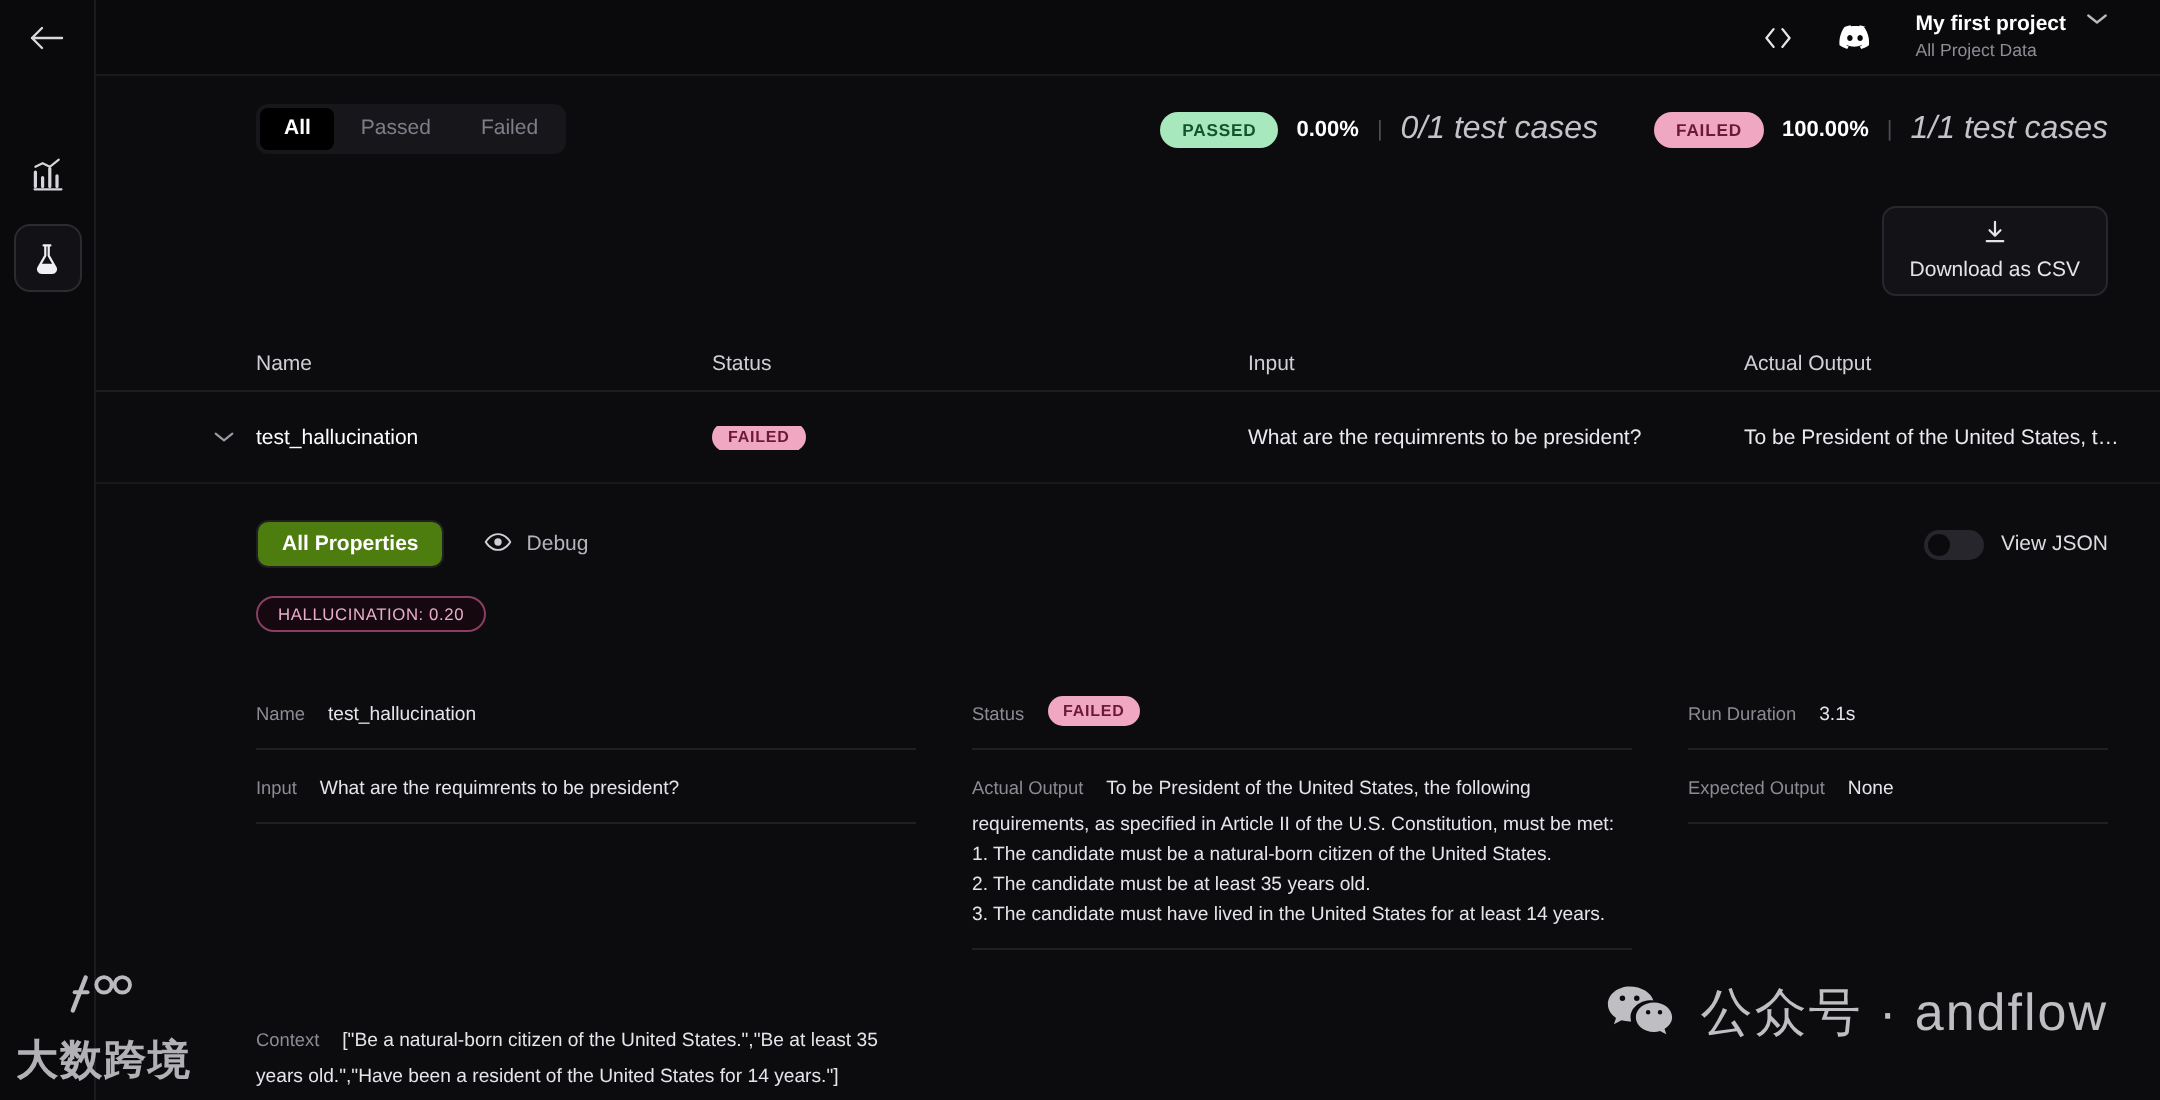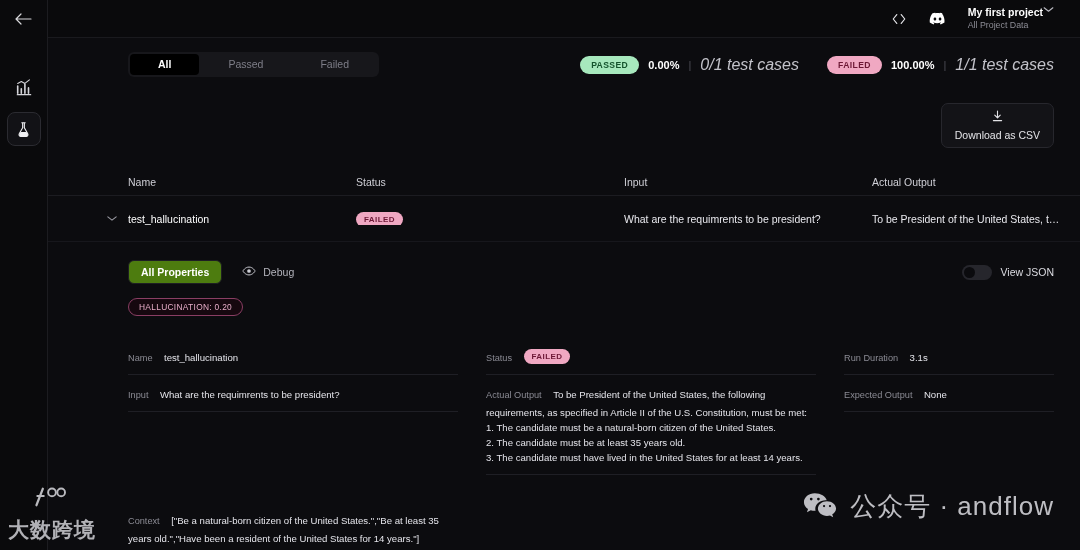--- a/index.html
+++ b/index.html
@@ -36,21 +36,21 @@
   .main { flex: 1; display: flex; flex-direction: column; height: 550px; background: #0c0c0f; }
 
   .topbar {
     height: 38px; flex: 0 0 38px;
     border-bottom: 1px solid #1a1a1e;
     background: #0a0a0c;
     display: flex; align-items: center; justify-content: flex-end;
     padding-right: 26px; gap: 22px;
   }
   .top-icon { color: #e6e6ea; display: flex; align-items: center; cursor: pointer; }
-  .project-block { display: flex; cursor: pointer; }
+  .project-block { display: flex; gap: 10px; cursor: pointer; }
   .project-text { text-align: left; }
   .project-name { font-size: 10.5px; font-weight: bold; color: #ffffff; line-height: 13px; }
   .project-sub { font-size: 8.8px; color: #8d8d96; line-height: 12px; }
   .chev { color: #b9b9c0; font-size: 10px; }
 
   .content { flex: 1; overflow: hidden; position: relative; background: #0c0c0f; }
 
   .page-title {
     font-size: 19px; font-weight: bold; color: #ffffff;
     padding: 26px 0 0 80px; letter-spacing: .2px;
@@ -59,21 +59,21 @@
   
   .filters-row {
     display: flex; align-items: center; justify-content: space-between;
     padding: 14px 26px 0 80px;
   }
   .seg {
     display: inline-flex; background: #17171b; border-radius: 6px;
     padding: 2px; gap: 1px;
   }
   .seg-item {
-    font-size: 10.5px; color: #7e7e88; padding: 4px 28px;
+    font-size: 10.5px; color: #7e7e88; padding: 4px 12px;
     border-radius: 4px; cursor: pointer; line-height: 13px;
   }
   .seg-item.active { background: #000000; color: #ffffff; font-weight: bold; }
 
   .stats { display: flex; align-items: center; gap: 28px; }
   .stat { display: flex; align-items: center; gap: 9px; }
   .pill {
     font-size: 8.6px; font-weight: bold; letter-spacing: .4px;
     padding: 4px 11px; border-radius: 999px; line-height: 10px;
   }

